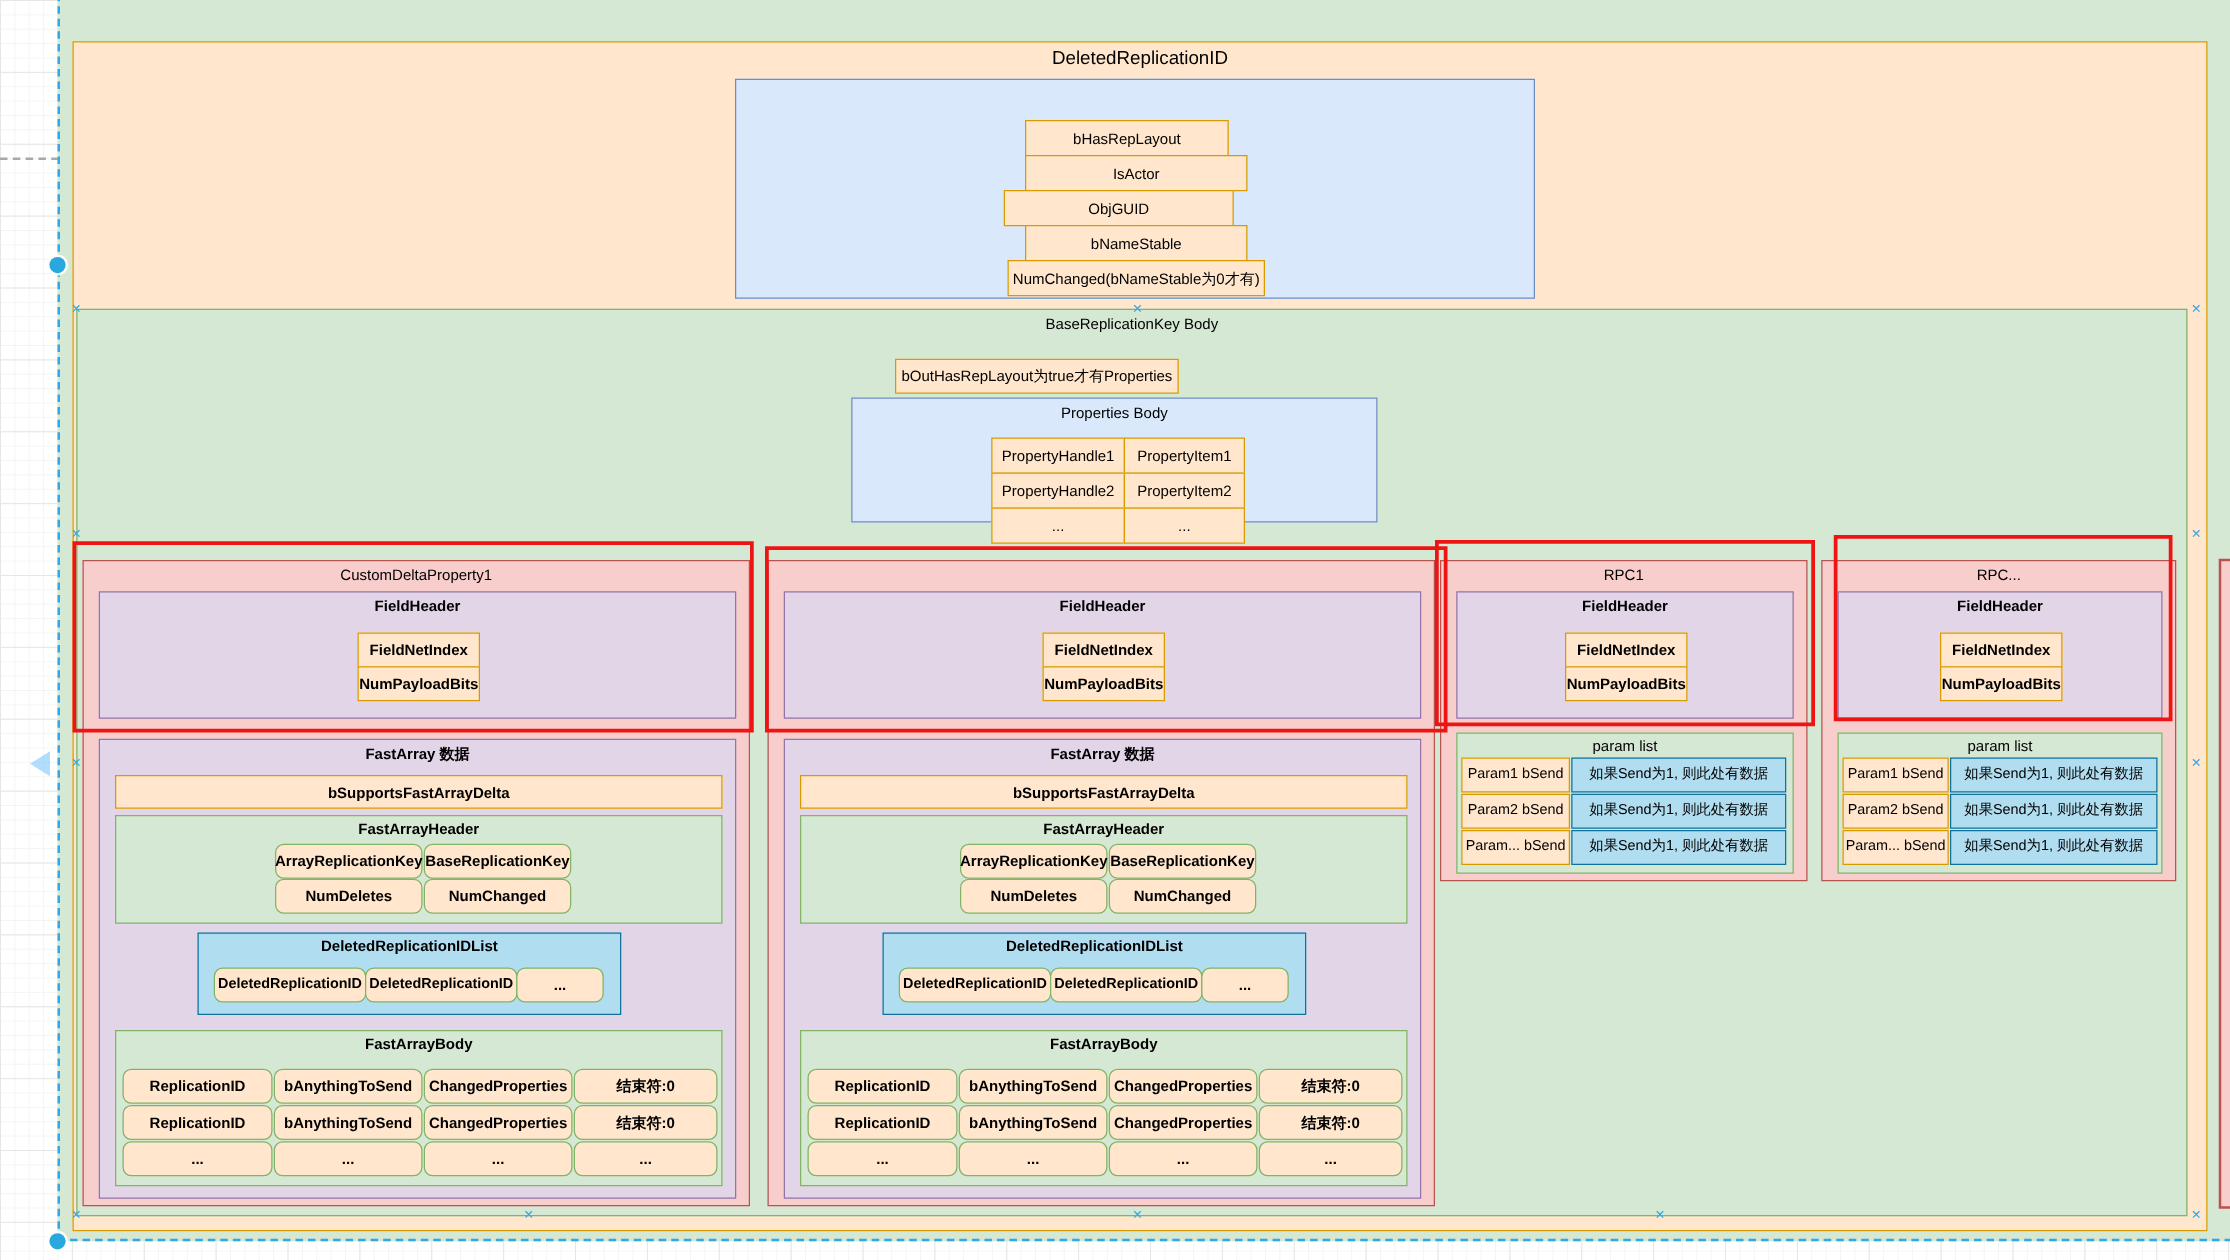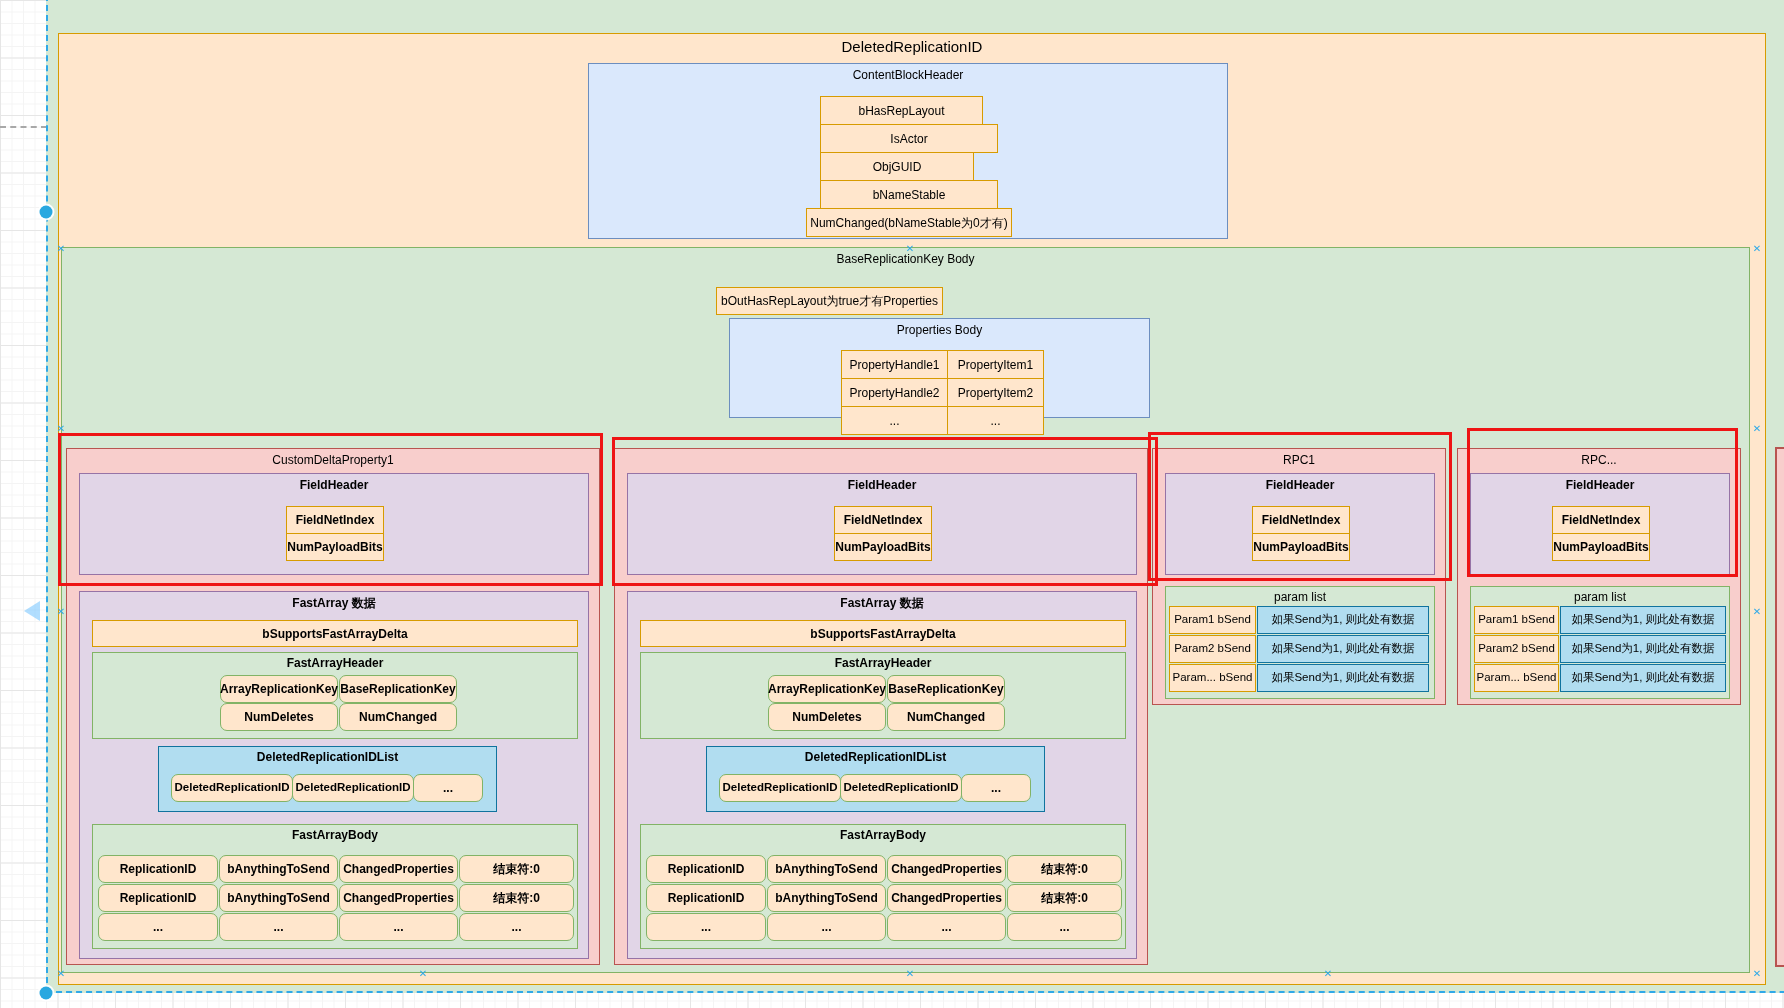--- a/index.html
+++ b/index.html
@@ -40,35 +40,34 @@
 <div id="canvas">
 
   <div id="guide-line"></div>
   <div id="outer-green"></div>
 
   <div class="shape orange" style="left:58px;top:33px;width:1708px;height:952px">
     <div class="lbl title-lbl">DeletedReplicationID</div>
   </div>
 
   <div class="shape blue" style="left:588px;top:63px;width:640px;height:176px">
-    <div class="lbl">ContentBlockHeader</div>
     <div class="cell orange" style="left:231px;top:32px;width:163px;height:29px">bHasRepLayout</div>
     <div class="cell orange" style="left:231px;top:60px;width:178px;height:29px">IsActor</div>
-    <div class="cell orange" style="left:231px;top:88px;width:154px;height:29px">ObjGUID</div>
+    <div class="cell orange" style="left:214px;top:88px;width:184px;height:29px">ObjGUID</div>
     <div class="cell orange" style="left:231px;top:116px;width:178px;height:29px">bNameStable</div>
     <div class="cell orange" style="left:217px;top:144px;width:206px;height:29px">NumChanged(bNameStable为0才有)</div>
   </div>
 
   <div class="shape green" style="left:61px;top:247px;width:1689px;height:726px">
     <div class="lbl">BaseReplicationKey Body</div>
   </div>
 
   <div class="cell orange" style="left:716px;top:287px;width:227px;height:28px">bOutHasRepLayout为true才有Properties</div>
 
-  <div class="shape blue" style="left:729px;top:318px;width:421px;height:100px">
+  <div class="shape blue" style="left:681px;top:318px;width:421px;height:100px">
     <div class="lbl">Properties Body</div>
     <div class="cell orange" style="left:111px;top:31px;width:107px;height:29px">PropertyHandle1</div>
     <div class="cell orange" style="left:217px;top:31px;width:97px;height:29px">PropertyItem1</div>
     <div class="cell orange" style="left:111px;top:59px;width:107px;height:29px">PropertyHandle2</div>
     <div class="cell orange" style="left:217px;top:59px;width:97px;height:29px">PropertyItem2</div>
     <div class="cell orange" style="left:111px;top:87px;width:107px;height:29px">...</div>
     <div class="cell orange" style="left:217px;top:87px;width:97px;height:29px">...</div>
   </div>
 
   <div class="shape pink" style="left:66px;top:448px;width:534px;height:517px">

